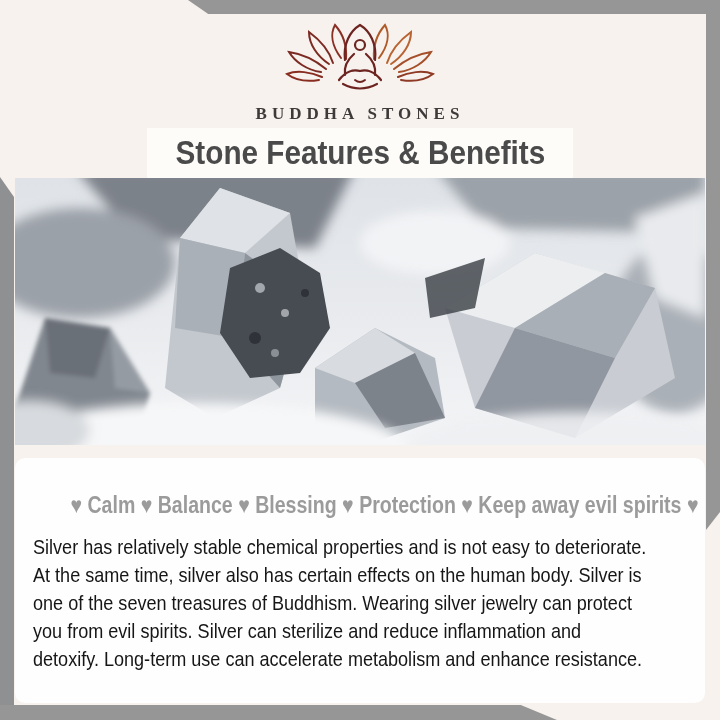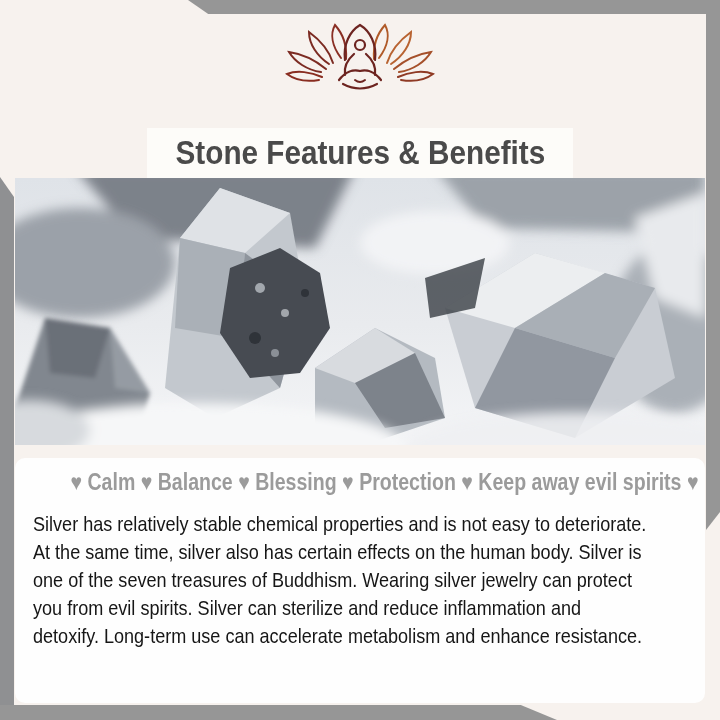--- a/index.html
+++ b/index.html
@@ -38,21 +38,21 @@
   .photo{position:absolute;left:15px;top:178px;width:690px;height:267px;overflow:hidden;
     background:#e7eaee;}
   .stone-label{position:absolute;left:13px;top:402px;width:163px;height:38px;
     background:var(--label-bg);clip-path:polygon(0 0,93.9% 0,100% 100%,0 100%);}
   .stone-label span{display:inline-block;padding-left:24px;line-height:37px;font-size:24px;
     font-weight:bold;color:var(--label-text);transform:scaleX(.95);transform-origin:left;}
 
   
   .card{position:absolute;left:15px;top:458px;width:690px;height:245px;background:#fefefe;
     border-radius:10px;}
-  .benefits{margin-top:11px;text-align:center;}
+  .benefits{margin-top:34px;text-align:center;}
   .benefits span{display:inline-block;font-size:23px;font-weight:bold;color:var(--benefits-text);
     transform:scaleX(.85);transform-origin:center;white-space:nowrap;}
   .body-text{margin:14px 0 0 18px;}
   .body-text .line{white-space:nowrap;font-size:21px;line-height:28px;color:var(--body-text);
     transform:scaleX(.86);transform-origin:left;}
 </style>
 </head>
 <body>
 
 <div class="page">
@@ -76,20 +76,21 @@
       <path d="M116,62 C128,64 140,62 148,56 C138,52 124,54 113,59" stroke="#8f3a24" stroke-width="2"></path>
 
       <path d="M60,42 C58,26 65,13 75,7 C85,13 92,26 90,42" stroke="#6d2420" stroke-width="2.2"></path>
       <circle cx="75" cy="27" r="5" stroke="#6d2420" stroke-width="2.2"></circle>
       <path d="M69,36 C62,42 59,50 60,57" stroke="#6d2420" stroke-width="2.2"></path>
       <path d="M81,36 C88,42 91,50 90,57" stroke="#6d2420" stroke-width="2.2"></path>
       <path d="M54,62 C60,54 68,51 75,53 C82,51 90,54 96,62" stroke="#6d2420" stroke-width="2.2"></path>
       <path d="M58,66 Q75,75 92,66" stroke="#6d2420" stroke-width="2.2"></path>
       <path d="M70,62 Q75,66 80,62" stroke="#6d2420" stroke-width="2"></path>
     </svg>
+    <div class="brand-name">BUDDHA STONES</div>
   </div>
 
   <div class="banner">
     <span class="banner-title">Stone Features &amp; Benefits</span>
   </div>
 
   <div class="photo">
     <svg width="690" height="267" viewBox="0 0 690 267" preserveAspectRatio="none">
       <defs>
         <linearGradient id="sky" x1="0" y1="0" x2="0" y2="1">

